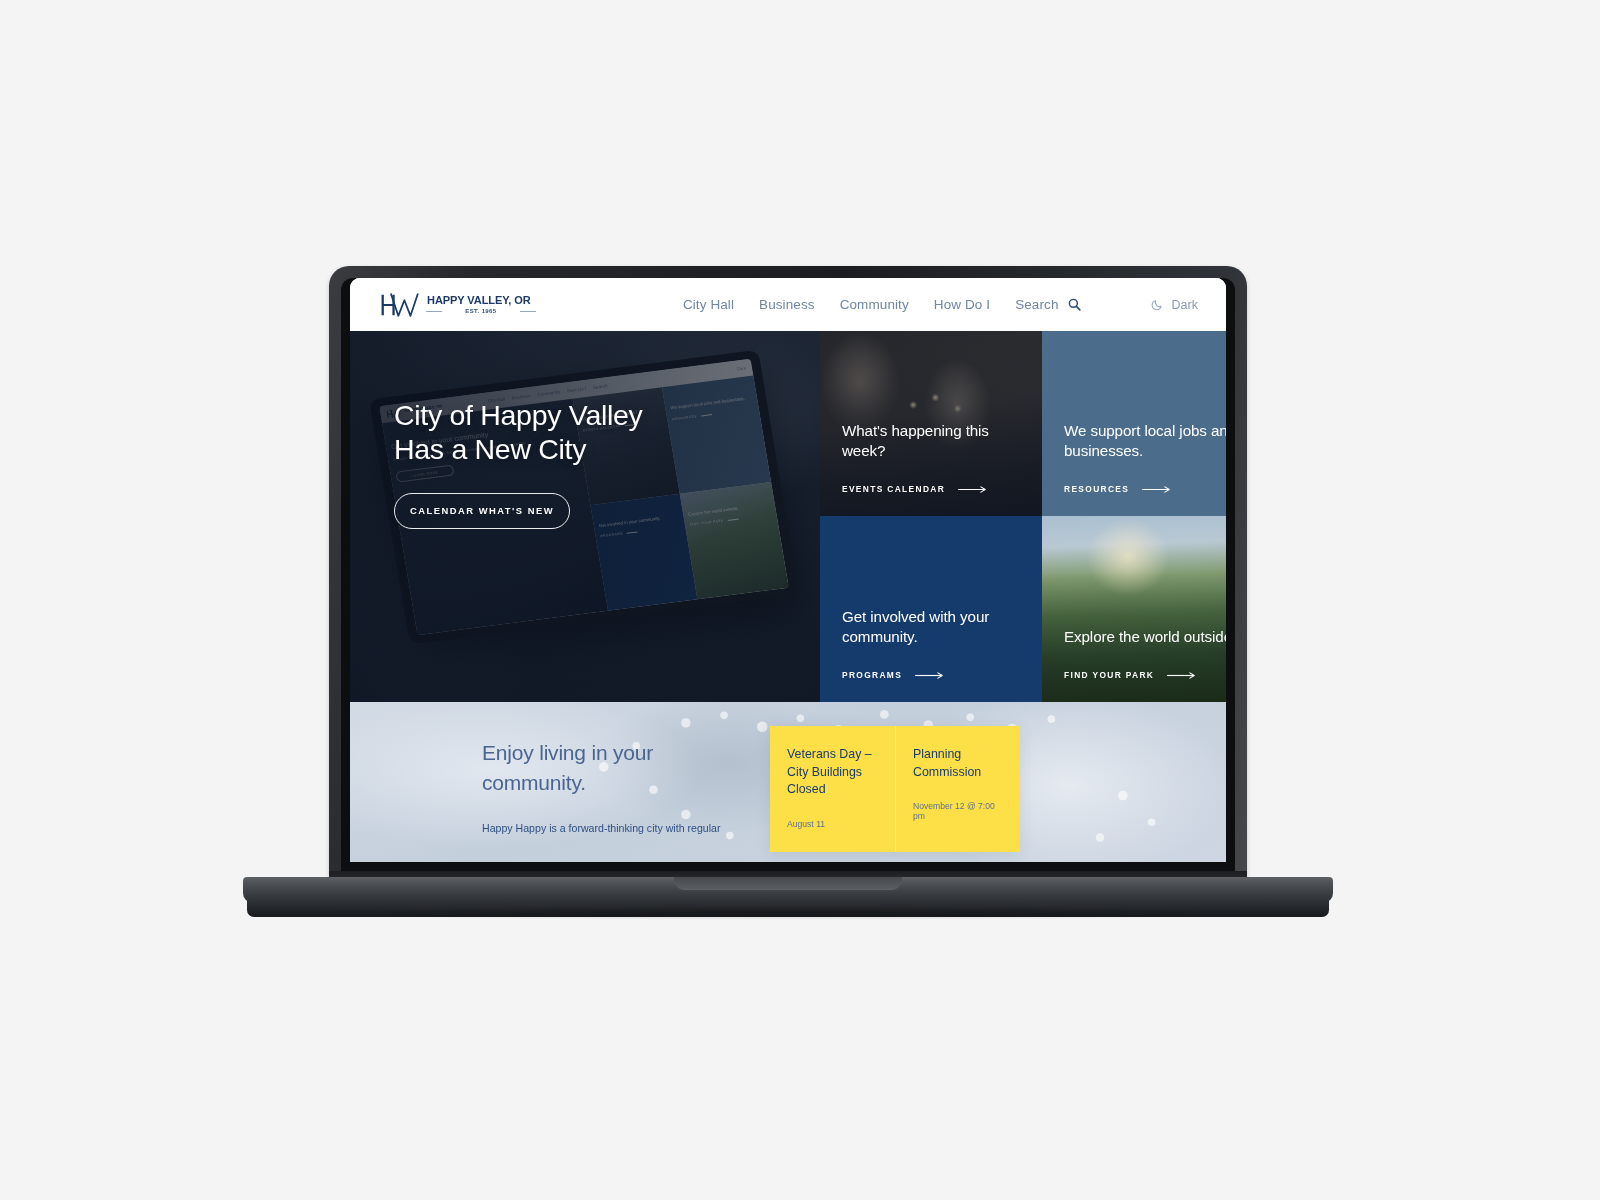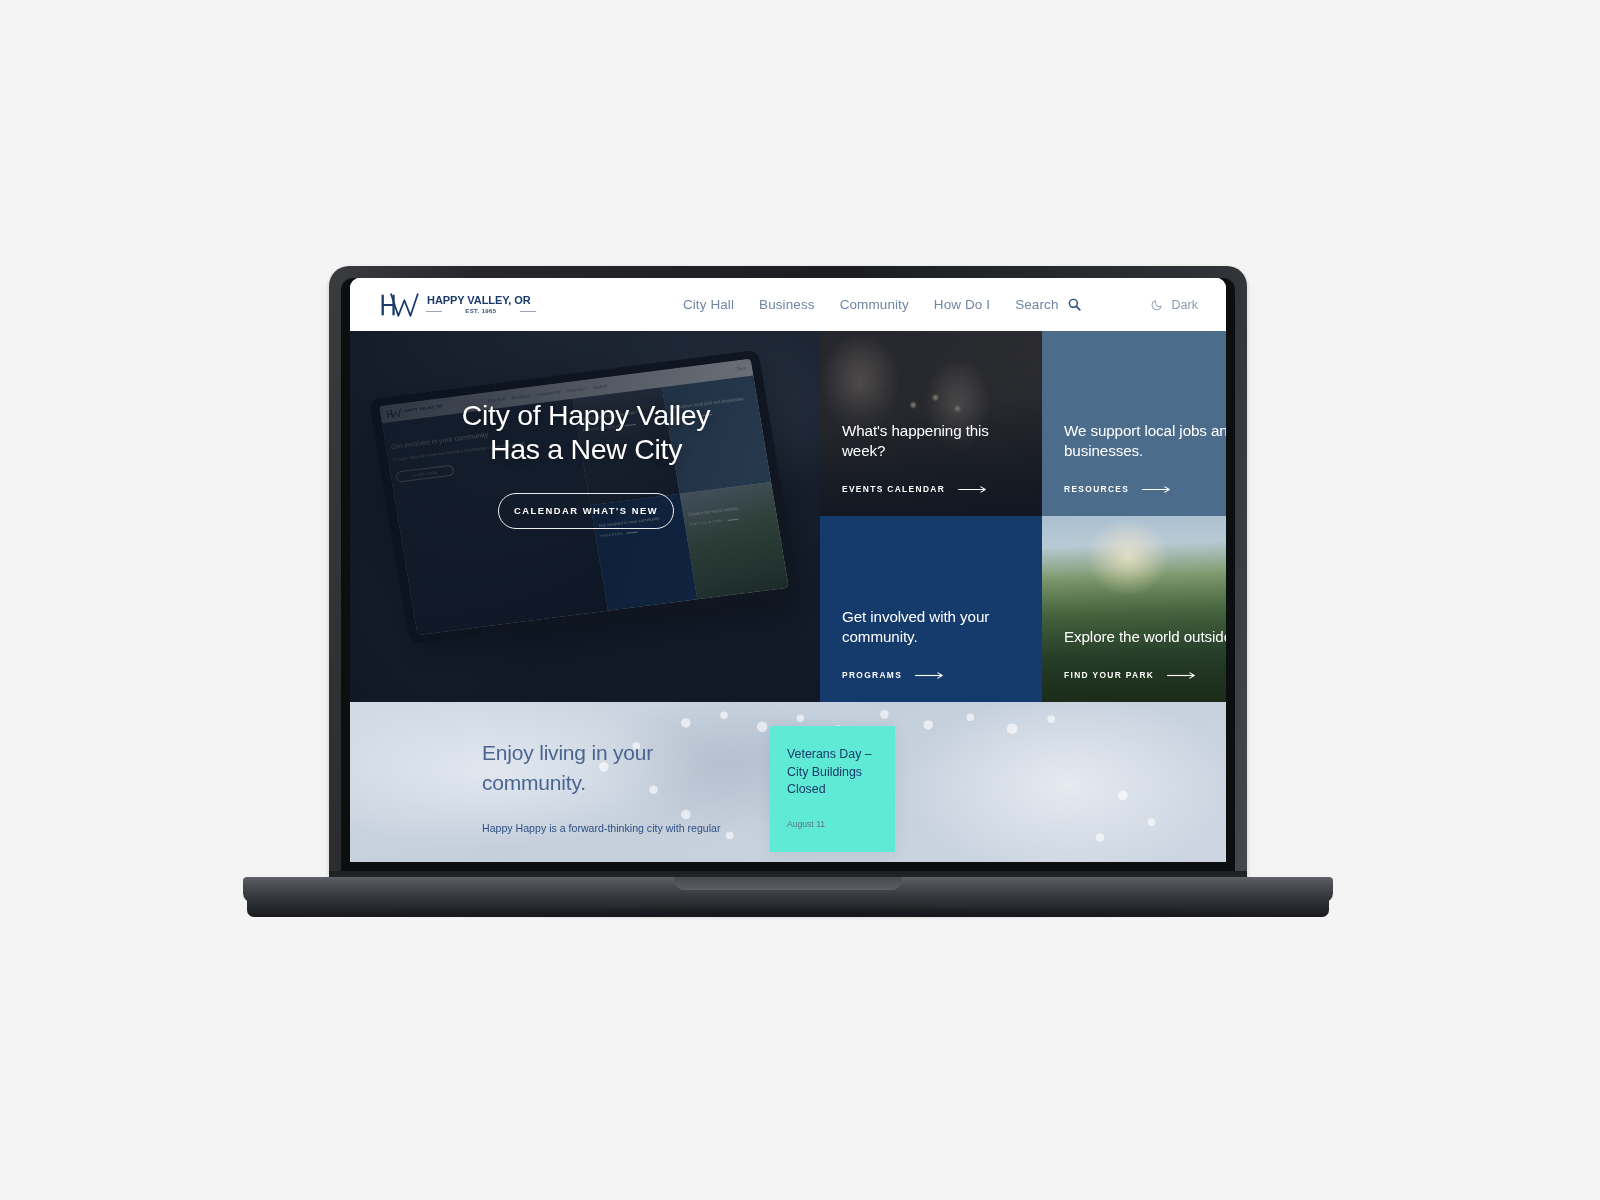--- a/index.html
+++ b/index.html
@@ -258,21 +258,20 @@
   .mini-card-d { color:#5a6f8c; font-size:2.8px; margin-top:7px; }
 
   .hero-scrim {
     position: absolute; inset: 0;
     background: linear-gradient(105deg, rgba(10,18,32,.88) 0%, rgba(12,20,34,.70) 48%, rgba(14,22,36,.52) 100%);
   }
   .hero-copy {
     position: absolute;
     left: 44px; top: 68px; right: 42px;
     color: #fff;
-    text-align: center;
   }
   .hero-title {
     font-size: 28.5px;
     line-height: 1.19;
     font-weight: 400;
     letter-spacing: -.3px;
     text-shadow: 0 1px 10px rgba(0,0,0,.35);
   }
   .hero-sub {
     margin-top: 22px;
@@ -380,21 +379,21 @@
   .event-cards {
     position: absolute;
     left: 420px; top: 24px;
     display: flex;
     background: #fff;
     box-shadow: 0 2px 14px rgba(40,60,90,.10);
   }
   .event-card {
     width: 125px;
     height: 126px;
-    background: #5eead4;
+    background: #fde047;
     padding: 20px 17px 4px 17px;
   }
   .event-card + .event-card { border-left: 1px solid #e2e7ee; }
   .event-title {
     font-size: 12.4px;
     line-height: 1.42;
     color: #1b3a6b;
     font-weight: 400;
   }
   .event-date {
@@ -622,20 +621,24 @@
             <div class="community-copy">
               <h2 class="community-title">Enjoy living in your community.</h2>
               <p class="community-body">Happy Happy is a forward-thinking city with regular</p>
             </div>
 
             <div class="event-cards">
               <div class="event-card">
                 <div class="event-title">Veterans Day – City Buildings Closed</div>
                 <div class="event-date">August 11</div>
               </div>
+              <div class="event-card">
+                <div class="event-title">Planning Commission</div>
+                <div class="event-date">November 12 @ 7:00 pm</div>
+              </div>
             </div>
           </section>
 
         </div>
       </div>
 
       <div class="bezel-label">MacBook Pro</div>
     </div>
   </div>
 

